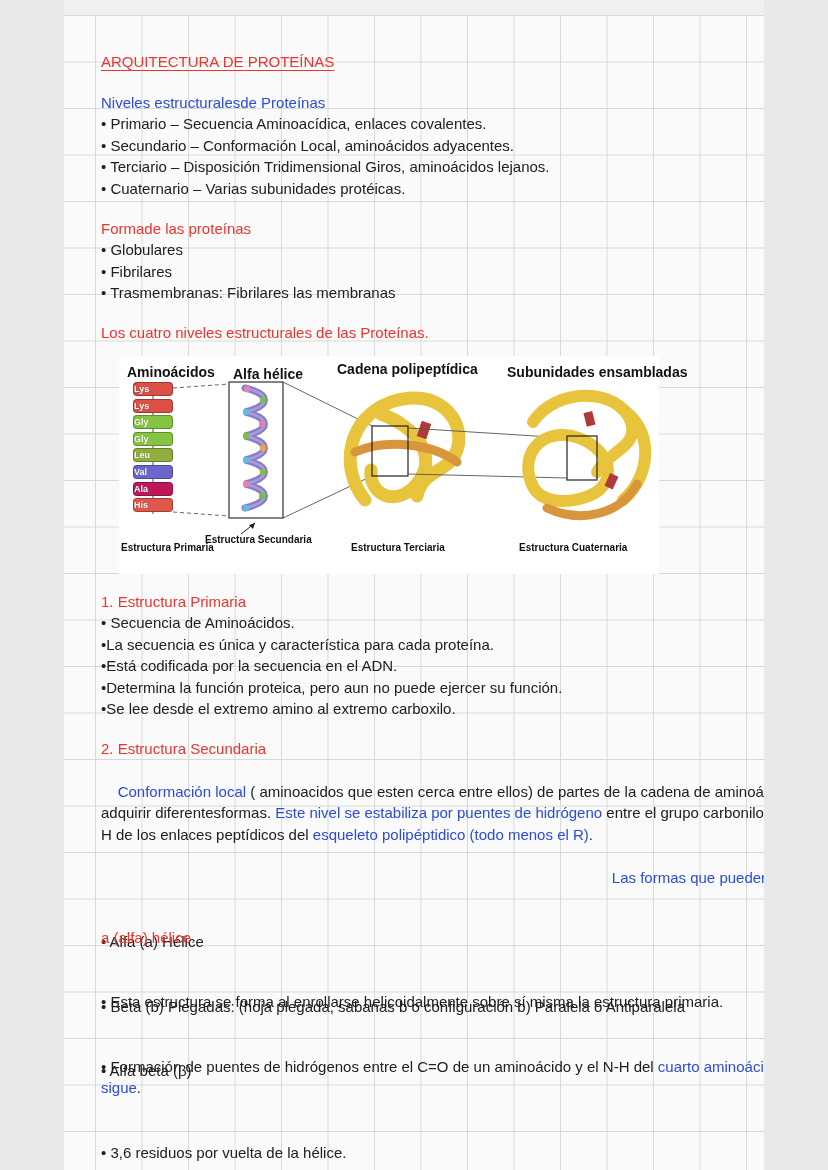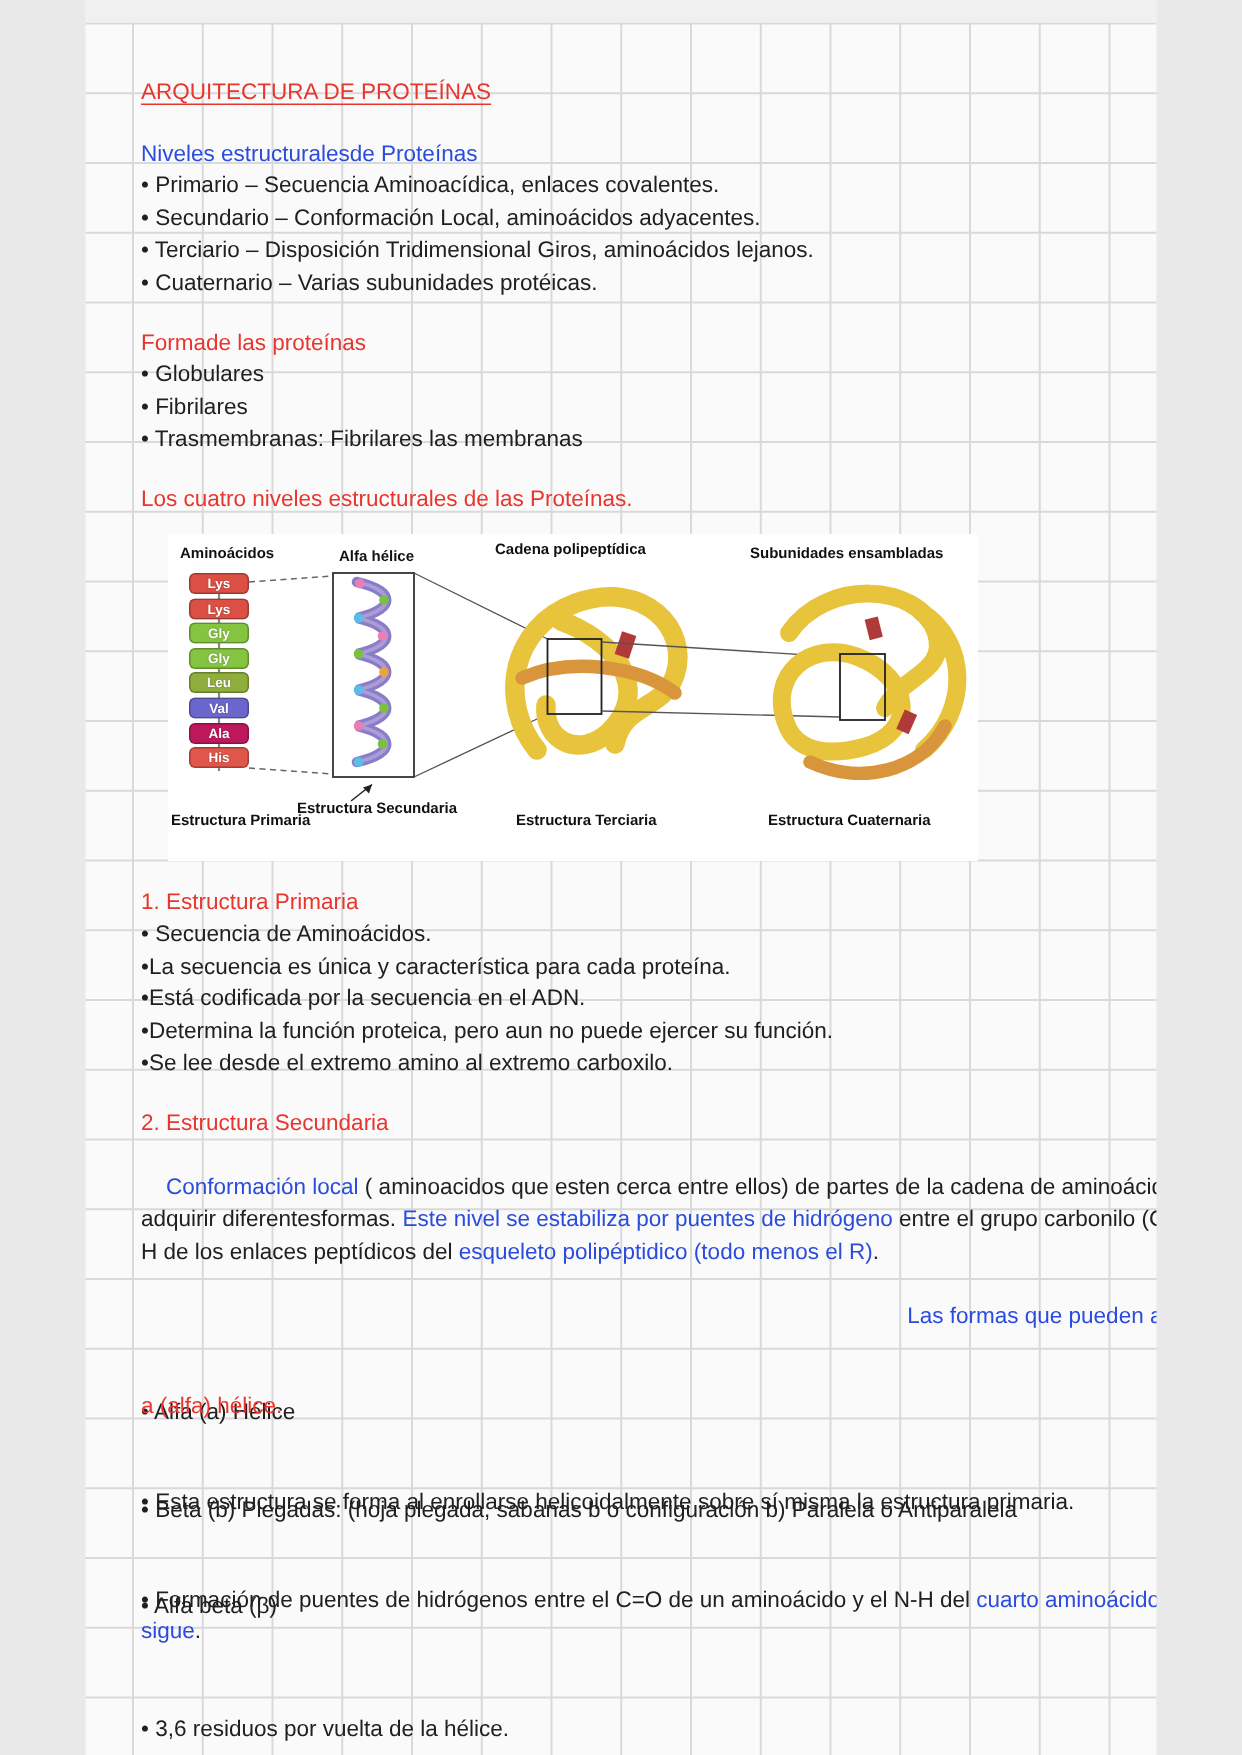--- a/index.html
+++ b/index.html
@@ -9,54 +9,53 @@
     margin:0 auto;
     background-color:#fafafa;
     background-image:
       linear-gradient(to right,#d9d9d9 1px,transparent 1px),
       linear-gradient(to bottom,#d9d9d9 1px,transparent 1px);
     background-size:46.5px 46.5px;
     background-position:31px 15px;
     font-family:"Liberation Sans",sans-serif;
     color:#202020;
     overflow:hidden;
-    padding-left:14px;
   }
   .page::before{
     content:'';position:absolute;top:0;left:0;right:0;height:15px;
     background:#f0f0f0;
   }
   .abs{position:absolute;left:37px;font-size:15px;line-height:21.5px;}
   .line{white-space:pre-wrap;}
   .red{color:#e8352e;}
   .blue{color:#2a4bdb;text-align:right;}
   .title{text-decoration:underline;text-underline-offset:3px;}
   .para{width:756px;white-space:pre-wrap;}
 
   
   .figure{
     position:absolute;left:55px;top:356px;width:540px;height:218px;
     background:#ffffff;
   }
   .figure svg{position:absolute;left:0;top:0;}
   .flabel{
-    position:absolute;font-size:10px;font-weight:700;color:#111;
+    position:absolute;font-size:14px;font-weight:700;color:#111;
     white-space:nowrap;
     text-align:center;
   }
   .blabel{
     position:absolute;font-size:10px;font-weight:700;color:#111;
     white-space:nowrap;
   }
   .stack{position:absolute;left:14px;top:26px;width:40px;}
   .res{
     width:40px;height:14px;margin-bottom:2.6px;border-radius:4px;
     border:1px solid rgba(0,0,0,.28);
     box-sizing:border-box;
-    font-size:9px;font-weight:700;color:#fff;text-align:center;
+    font-size:9px;font-weight:700;color:#fff;
     line-height:12px;
     text-shadow:0 0 1px rgba(0,0,0,.4);
   }
   .r0,.r1{background:#db4f44;}
   .r2,.r3{background:#85c440;}
   .r4{background:#8fae3e;}
   .r5{background:#6b66cc;}
   .r6{background:#be185d;}
   .r7{background:#e0564a;}
 </style>

